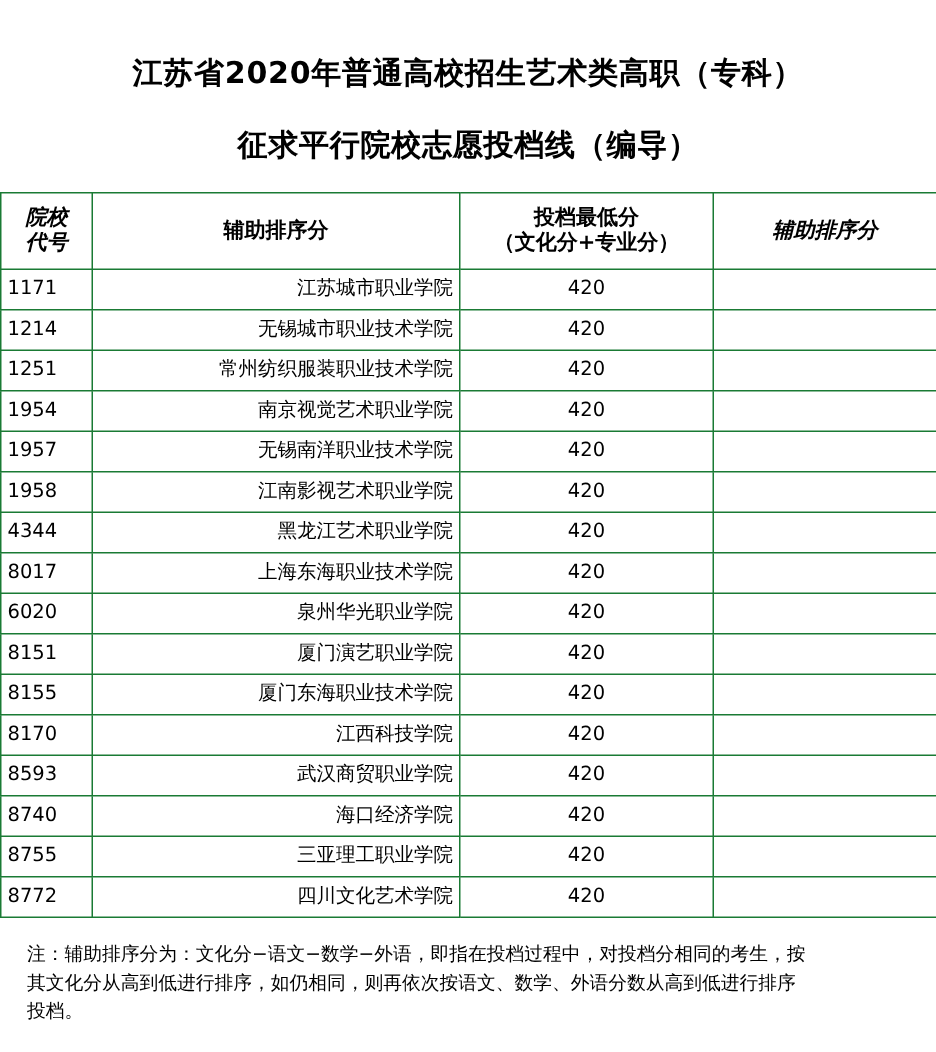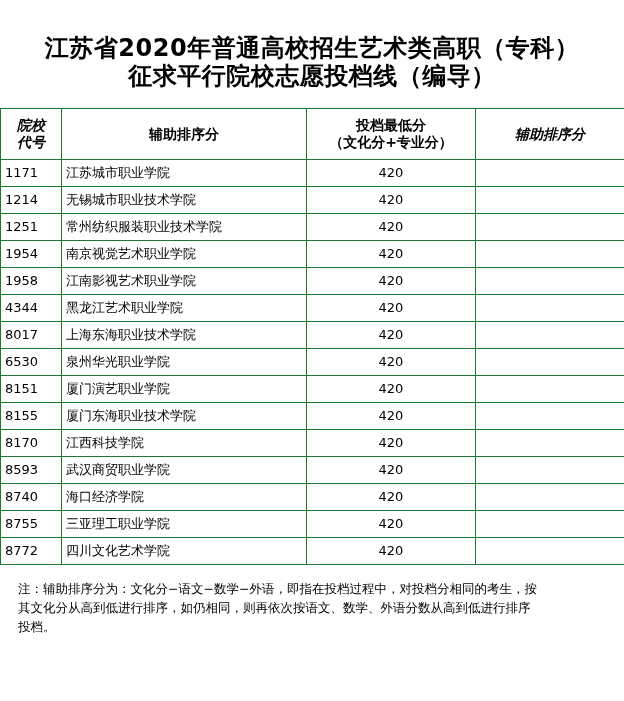--- a/index.html
+++ b/index.html
@@ -16,28 +16,29 @@
   }
   .page {
     width: 624px;
     height: 701px;
     position: relative;
     box-sizing: border-box;
   }
   .title {
     text-align: center;
     font-weight: bold;
-    font-size: 24px;
+    font-size: 20px;
     line-height: 28px;
     letter-spacing: 0.5px;
     padding-top: 34px;
     font-family: "DejaVu Sans", "Liberation Sans", sans-serif;
   }
   .title .line2 {
     display: block;
+    margin-top: 20px;
   }
   table.scores {
     border-collapse: collapse;
     margin: 18px auto 0 auto;
     width: 588px;
     table-layout: fixed;
   }
   table.scores th, table.scores td {
     border: 1px solid #1a7a34;
     font-size: 13px;
@@ -59,21 +60,21 @@
   table.scores tbody td {
     height: 26px;
     padding: 0 4px;
     line-height: 26px;
   }
   td.code {
     text-align: left;
     font-size: 13px;
   }
   td.name {
-    text-align: left;
+    text-align: right;
     padding-left: 8px;
     font-size: 13.5px;
   }
   td.score {
     text-align: center;
     font-size: 13px;
   }
   td.aux {
     text-align: center;
   }
@@ -130,39 +131,45 @@
           <td class="score">420</td>
           <td class="aux"></td>
         </tr>
         <tr>
           <td class="code">1954</td>
           <td class="name">南京视觉艺术职业学院</td>
           <td class="score">420</td>
           <td class="aux"></td>
         </tr>
         <tr>
+          <td class="code">1957</td>
+          <td class="name">无锡南洋职业技术学院</td>
+          <td class="score">420</td>
+          <td class="aux"></td>
+        </tr>
+        <tr>
           <td class="code">1958</td>
           <td class="name">江南影视艺术职业学院</td>
           <td class="score">420</td>
           <td class="aux"></td>
         </tr>
         <tr>
           <td class="code">4344</td>
           <td class="name">黑龙江艺术职业学院</td>
           <td class="score">420</td>
           <td class="aux"></td>
         </tr>
         <tr>
           <td class="code">8017</td>
           <td class="name">上海东海职业技术学院</td>
           <td class="score">420</td>
           <td class="aux"></td>
         </tr>
         <tr>
-          <td class="code">6530</td>
+          <td class="code">6020</td>
           <td class="name">泉州华光职业学院</td>
           <td class="score">420</td>
           <td class="aux"></td>
         </tr>
         <tr>
           <td class="code">8151</td>
           <td class="name">厦门演艺职业学院</td>
           <td class="score">420</td>
           <td class="aux"></td>
         </tr>

